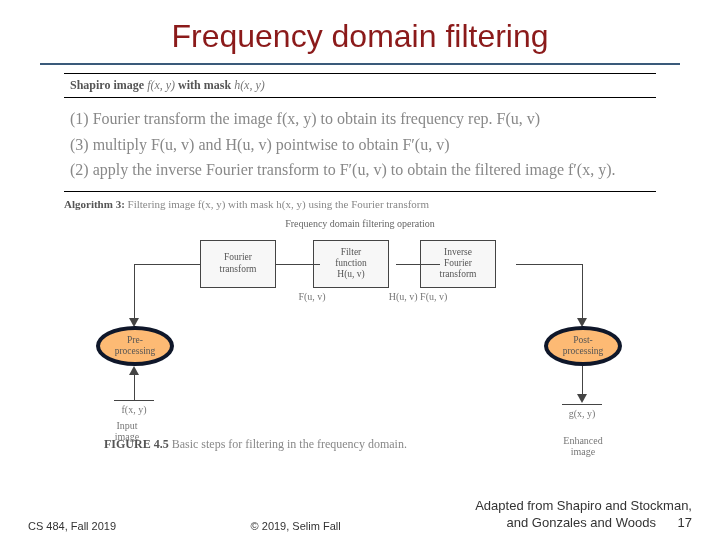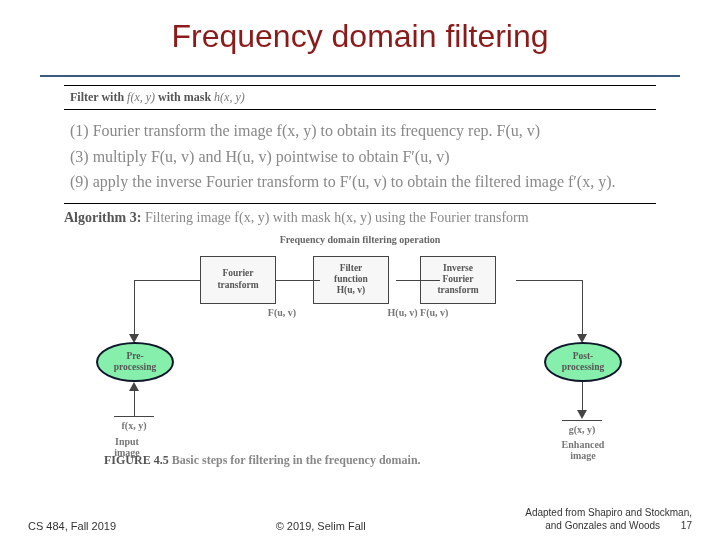--- a/index.html
+++ b/index.html
@@ -9,21 +9,21 @@
       background: #fff;
       font-family: Georgia, 'Times New Roman', serif;
       position: relative;
       overflow: hidden;
     }
     .title {
       text-align: center;
       font-size: 32px;
       color: #8b1a1a;
       font-family: 'Trebuchet MS', Verdana, sans-serif;
-      padding: 18px 0 20px;
+      padding: 18px 0 8px;
     }
     .hr { height: 2px; background: #3a5a7a; margin: 0 40px 8px; }
 
     .algo-outer {
       margin: 8px 64px 4px;
       border-top: 1.2px solid #000;
       border-bottom: 1.2px solid #000;
     }
     .algo-head {
       border-bottom: 1px solid #000;
@@ -33,30 +33,29 @@
     }
     .algo-head b { color: #555; font-weight: bold; }
     .algo-body {
       padding: 8px 6px;
       font-size: 16px;
       color: #888;
       line-height: 1.6;
     }
     .algo-cap {
       margin: 6px 64px 8px;
-      font-size: 14px;
+      font-size: 11px;
       color: #888;
     }
     .algo-cap b { color: #555; }
 
     .diagram {
       position: relative;
       margin: 6px 70px 0;
       height: 230px;
-      font-weight: bold;
     }
     .dtitle {
       text-align: center;
       font-size: 10px;
       color: #666;
       margin-bottom: 4px;
     }
     .dbox {
       position: absolute;
       border: 1px solid #444;
@@ -70,26 +69,26 @@
       line-height: 1.2;
       padding: 2px;
     }
     .stage {
       top: 22px; height: 48px; width: 76px;
     }
     .stagelabel { position:absolute; top:73px; font-size:10px; color:#777; text-align:center; }
 
     .oval {
       position: absolute;
-      border: 2px solid #0f172a;
+      border: 4px solid #0f172a;
       border-radius: 50% / 50%;
       width: 78px; height: 40px;
       display:flex; align-items:center; justify-content:center;
       font-size:9.5px; color:#555; text-align:center; line-height:1.15;
-      background:#86efac;
+      background:#fdba74;
     }
     .triangle-down {
       position:absolute; width:0; height:0;
       border-left:5px solid transparent;
       border-right:5px solid transparent;
       border-top:9px solid #444;
     }
     .triangle-up {
       position:absolute; width:0; height:0;
       border-left:5px solid transparent;
@@ -104,76 +103,76 @@
     }
     .figcap b { color:#555; }
 
     .footer {
       position:absolute; left:0; right:0; bottom:8px;
       display:flex; justify-content:space-between; align-items:flex-end;
       padding: 0 28px;
       font-family: 'Trebuchet MS', Verdana, sans-serif;
       font-size: 11px; color:#333;
     }
-    .attrib { text-align:right; font-size:10px; line-height:1.3; }
+    .attrib { text-align:right; font-size:13px; line-height:1.3; }
     .slidenum { display:inline-block; margin-left:18px; }
     .smlabel { position:absolute; font-size:10px; color:#777; text-align:center; }
   </style>
 </head>
 <body>
 
 <div class="title">Frequency domain filtering</div>
 <div class="hr"></div>
 
 <div class="algo-outer">
   <div class="algo-head">
-    <b>Filter with </b><i>f(x, y)</i><b> with mask </b><i>h(x, y)</i>
+    <b>Shapiro image </b><i>f(x, y)</i><b> with mask </b><i>h(x, y)</i>
   </div>
   <div class="algo-body">
     <div>(1) Fourier transform the image f(x, y) to obtain its frequency rep. F(u, v)</div>
     <div>(3) multiply F(u, v) and H(u, v) pointwise to obtain F′(u, v)</div>
-    <div>(9) apply the inverse Fourier transform to F′(u, v) to obtain the filtered image f′(x, y).</div>
+    <div>(2) apply the inverse Fourier transform to F′(u, v) to obtain the filtered image f′(x, y).</div>
   </div>
 </div>
 <div class="algo-cap">
   <b>Algorithm 3:</b><span> Filtering image f(x, y) with mask h(x, y) using the Fourier transform</span>
 </div>
 
 <div class="diagram">
   <div class="dtitle">Frequency domain filtering operation</div>
 
   <div class="dbox stage" style="left:130px">Fourier<br>transform</div>
   <div class="dbox stage" style="left:243px">Filter<br>function<br>H(u, v)</div>
   <div class="dbox stage" style="left:350px">Inverse<br>Fourier<br>transform</div>
 
   <div class="hline" style="left:206px; top:46px; width:44px"></div>
   <div class="hline" style="left:326px; top:46px; width:44px"></div>
 
-  <div class="stagelabel" style="left:184px; width:56px">F(u, v)</div>
+  <div class="stagelabel" style="left:214px; width:56px">F(u, v)</div>
   <div class="stagelabel" style="left:306px; width:84px">H(u, v) F(u, v)</div>
 
   <div class="vline" style="left:64px; top:46px; height:60px"></div>
   <div class="hline" style="left:64px; top:46px; width:66px"></div>
   <div class="triangle-down" style="left:59px; top:100px"></div>
   <div class="oval" style="left:26px; top:108px">Pre-<br>processing</div>
   <div class="triangle-up" style="left:59px; top:148px"></div>
   <div class="vline" style="left:64px; top:156px; height:26px"></div>
   <div class="hline" style="left:44px; top:182px; width:40px"></div>
   <div class="smlabel" style="left:42px; top:186px; width:44px">f(x, y)</div>
   <div class="smlabel" style="left:30px; top:202px; width:54px">Input<br>image</div>
 
   <div class="hline" style="left:446px; top:46px; width:66px"></div>
   <div class="vline" style="left:512px; top:46px; height:60px"></div>
   <div class="triangle-down" style="left:507px; top:100px"></div>
   <div class="oval" style="left:474px; top:108px">Post-<br>processing</div>
   <div class="vline" style="left:512px; top:148px; height:34px"></div>
   <div class="triangle-down" style="left:507px; top:176px"></div>
   <div class="hline" style="left:492px; top:186px; width:40px"></div>
   <div class="smlabel" style="left:490px; top:190px; width:44px">g(x, y)</div>
-  <div class="smlabel" style="left:480px; top:205px; width:66px">Enhanced<br>image</div>
+  <div class="smlabel" style="left:480px; top:217px; width:66px">Enhanced<br>image</div>
 
   <div class="figcap">
     <b>FIGURE 4.5</b><span> Basic steps for filtering in the frequency domain.</span>
   </div>
 </div>
 
 <div class="footer">
   <div>CS 484, Fall 2019</div>
   <div>© 2019, Selim Fall</div>
   <div class="attrib">

